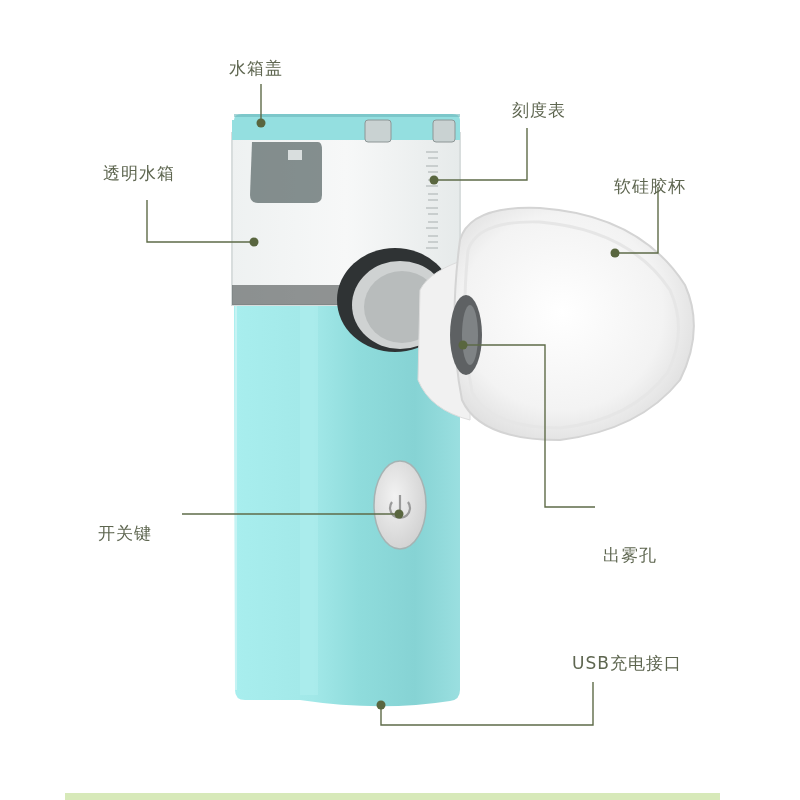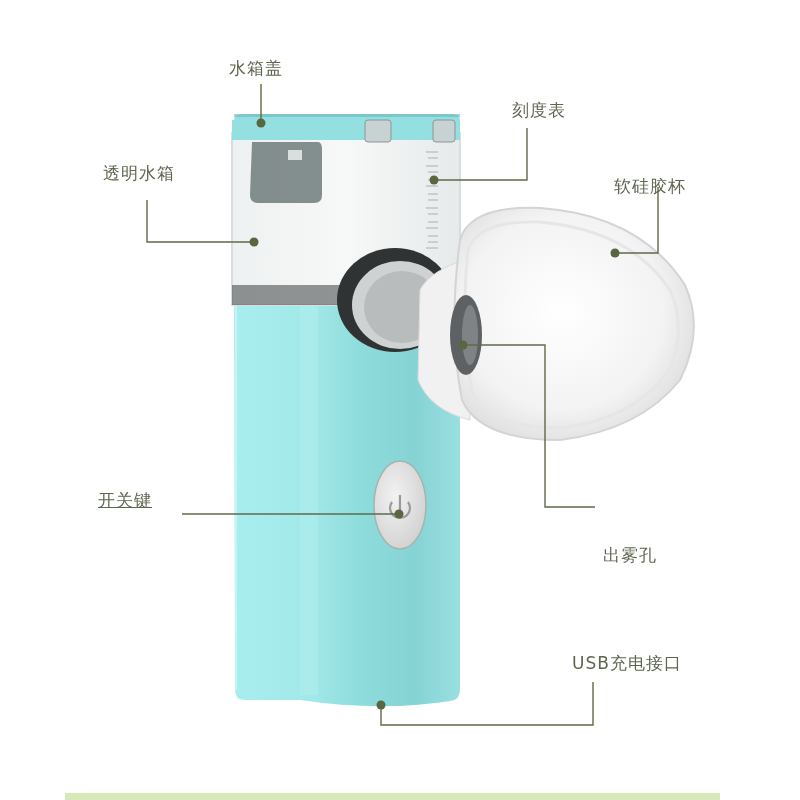--- a/index.html
+++ b/index.html
@@ -118,17 +118,17 @@
       <circle cx="399" cy="514" r="4.5"></circle>
       <circle cx="381" cy="705" r="4.5"></circle>
     </g>
   </svg>
 
   <div class="label" style="left:229px; top:58px;">水箱盖</div>
   <div class="label" style="left:512px; top:100px;">刻度表</div>
   <div class="label" style="left:614px; top:176px;">软硅胶杯</div>
   <div class="label" style="left:103px; top:155px;margin-top:8px;">透明水箱</div>
   <div class="label" style="left:603px; top:497px;margin-top:48px;">出雾孔</div>
-  <div class="label" style="left:98px; top:490px;text-decoration:underline;">开关键</div>
+  <div class="label" style="left:98px; top:523px;">开关键</div>
   <div class="label" style="left:526px; top:653px;margin-left:46px;">USB充电接口</div>
 
   <div class="bottom-bar"></div>
 </div>
 
 </body></html>

